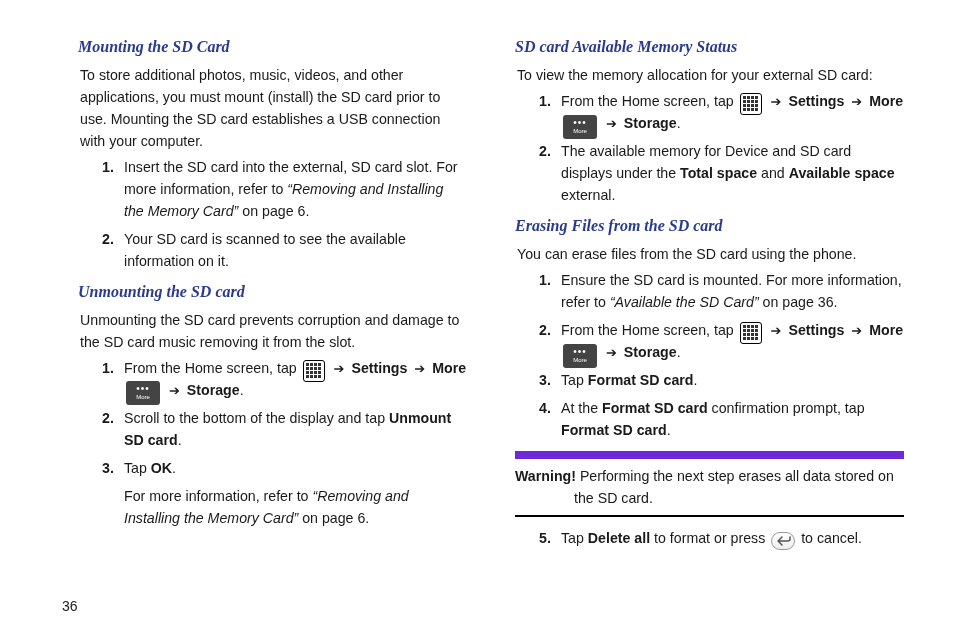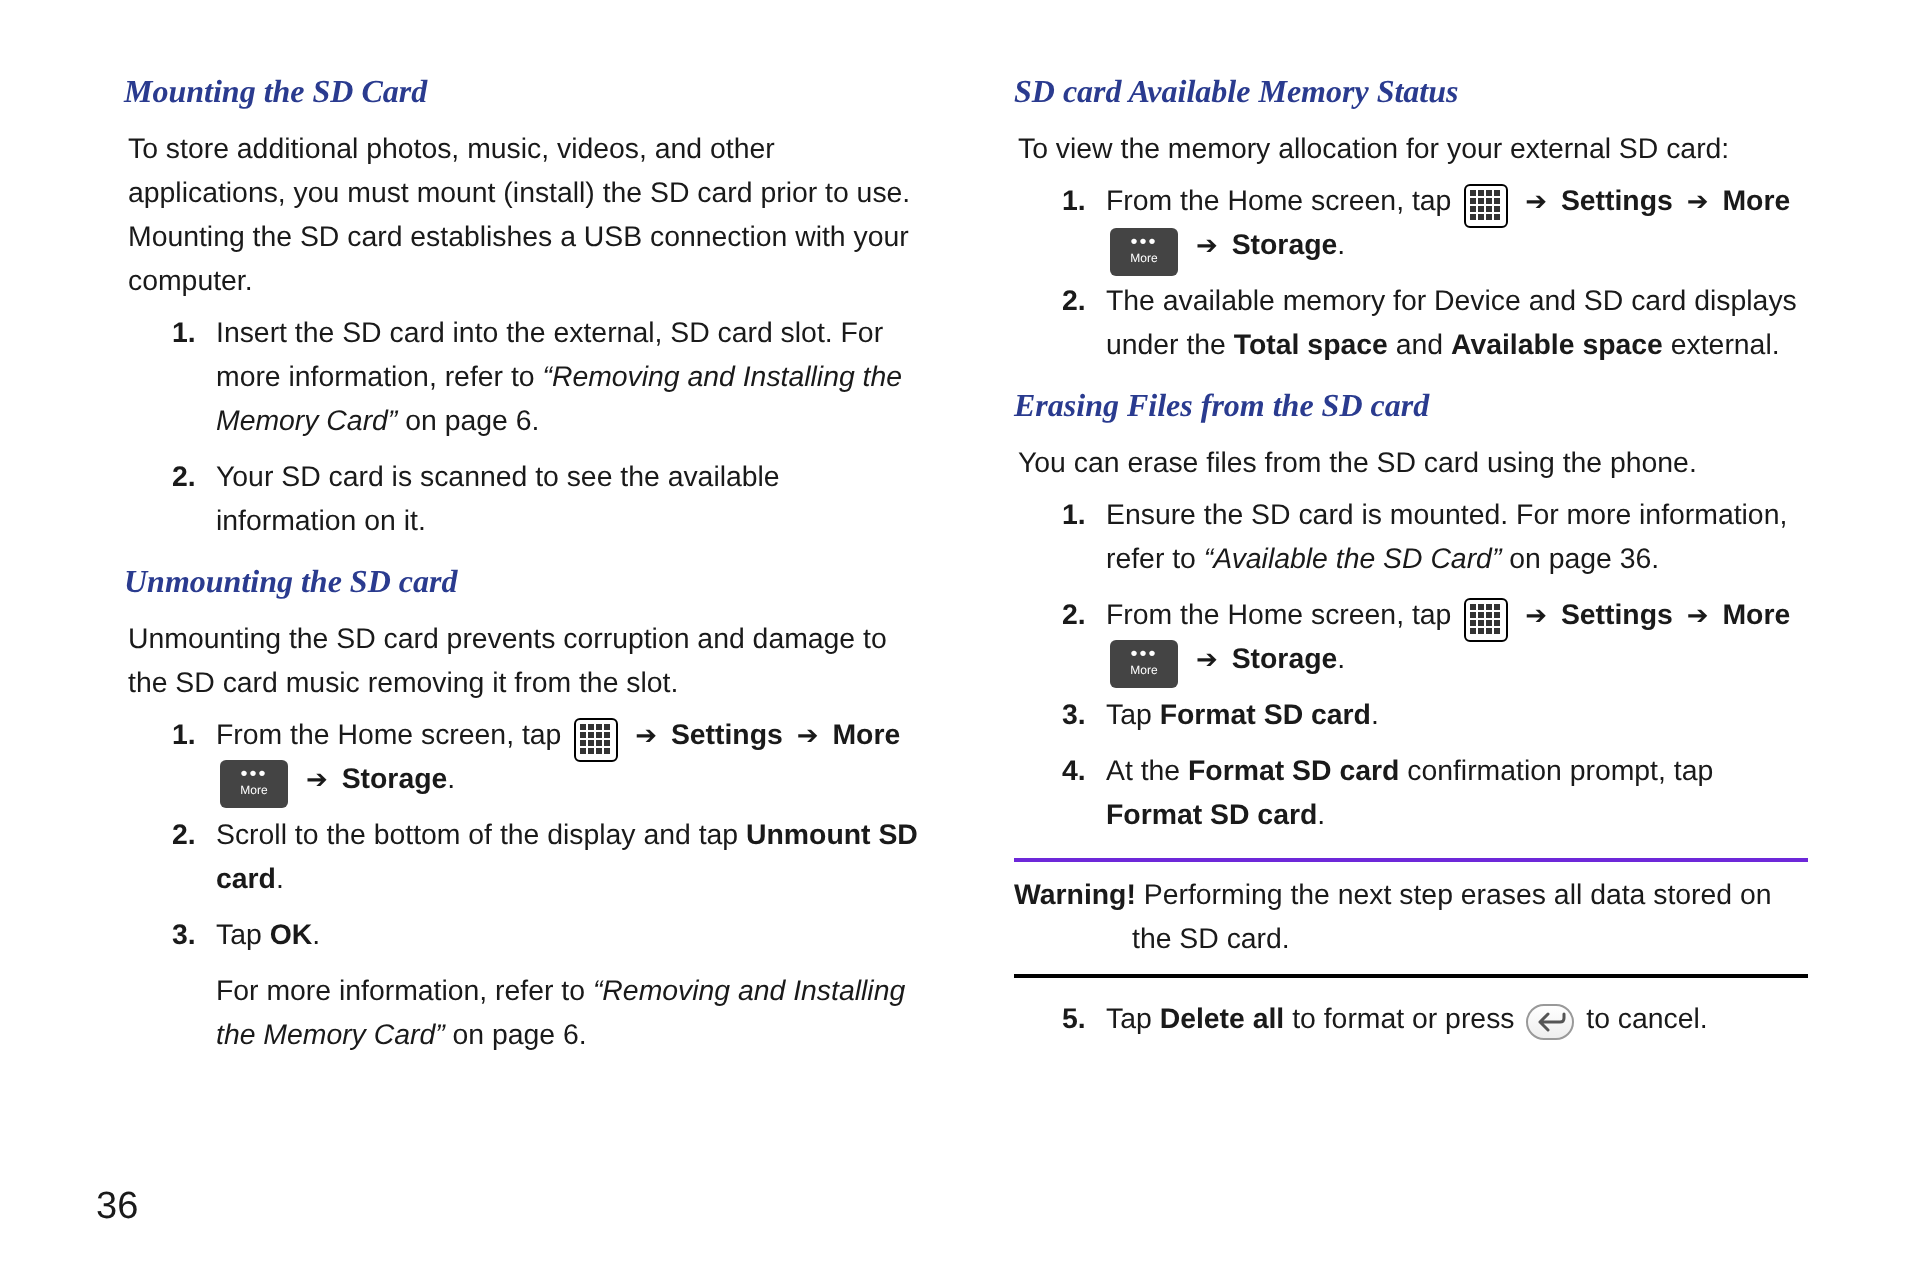--- a/index.html
+++ b/index.html
@@ -6,21 +6,21 @@
   body {
     font-family: Arial, Helvetica, sans-serif;
     font-size: 14.2px;
     color: #1a1a1a;
     background: #fff;
     width: 954px;
     height: 636px;
     padding: 35px 50px 20px 62px;
     line-height: 1.55;
   }
-  .cols { display: flex; gap: 48px; }
+  .cols { display: flex; gap: 48px; margin-left: 16px; }
   .col { flex: 1; }
   .hd {
     font-family: Georgia, 'Times New Roman', serif;
     font-weight: bold;
     font-style: italic;
     color: #2a3b8f;
     font-size: 16px;
     margin-bottom: 4px;
   }
   .para { margin-left: 2px; margin-bottom: 4px; }
@@ -71,23 +71,23 @@
     display: inline-block;
     vertical-align: middle;
     width: 24px; height: 18px;
     border: 1px solid #999;
     border-radius: 12px;
     background: linear-gradient(#fff,#eee);
     position: relative;
     margin: 0 2px -3px 2px;
   }
   .icon-back svg { position: absolute; left: 4px; top: 2px; }
-  .warn-wrap { border-top: 2px solid #6d28d9; border-bottom: 2px solid #000; padding: 6px 0; margin: 10px 0; }
+  .warn-wrap { border-top: 8px solid #6d28d9; border-bottom: 2px solid #000; padding: 6px 0; margin: 10px 0; }
   .warn-body { margin-left: 59px; text-indent: -59px; }
-  .pgnum { position: absolute; bottom: 18px; left: 48px; font-size: 19px; }
+  .pgnum { position: absolute; bottom: 18px; left: 62px; font-size: 14px; }
 </style>
 </head>
 <body>
 
 <div class="cols">
 
   <div class="col">
     <div class="hd">Mounting the SD Card</div>
     <div class="para">To store additional photos, music, videos, and other applications, you must mount (install) the SD card prior to use. Mounting the SD card establishes a USB connection with your computer.</div>
     <ol class="steps">

